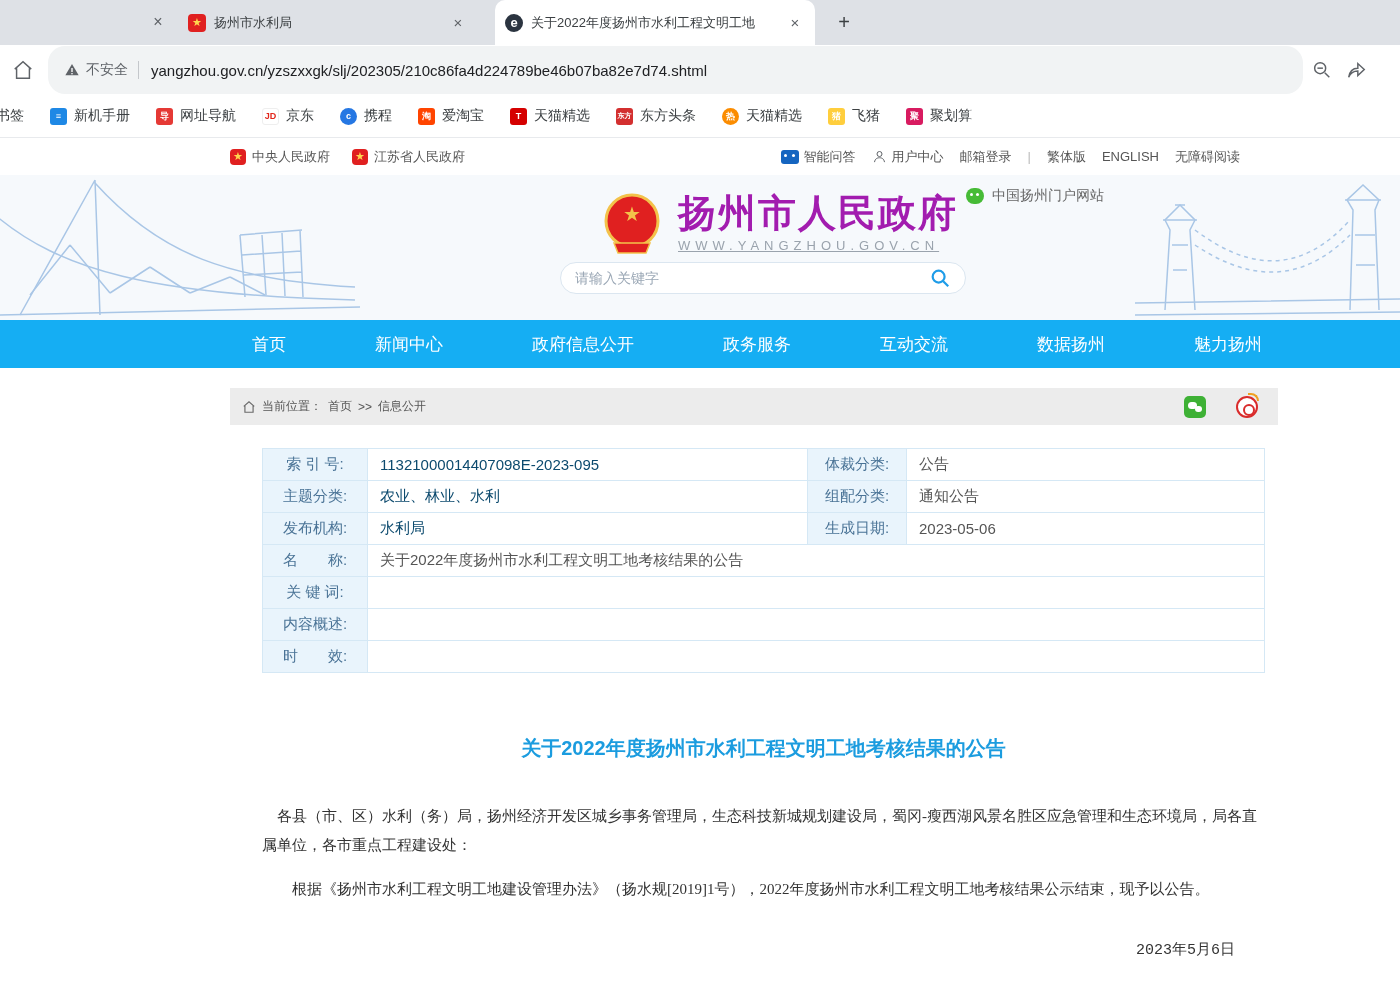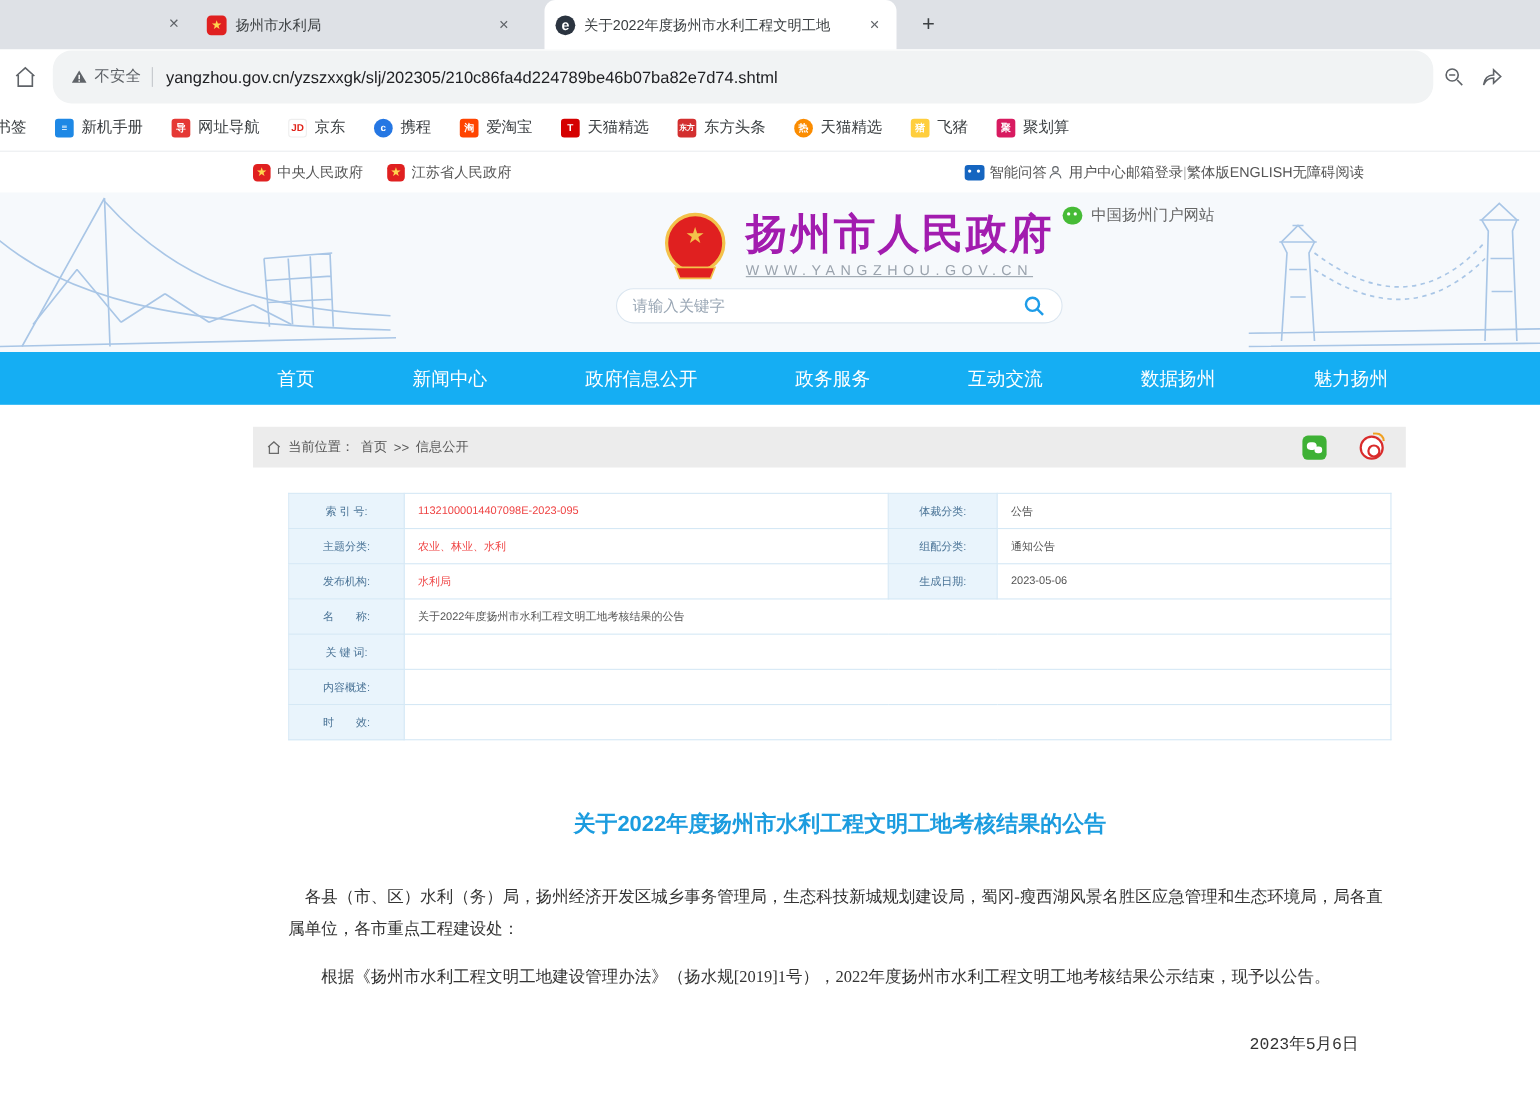--- a/index.html
+++ b/index.html
@@ -30,21 +30,21 @@
   .bookmarks { position:absolute; top:95px; left:0; width:1400px; height:43px; background:#fff; border-bottom:1px solid #e8eaed; display:flex; align-items:center; overflow:hidden; }
   .bm { display:flex; align-items:center; margin-right:26px; font-size:14px; color:#3c4043; white-space:nowrap; }
   .bm:first-child { margin-left:-18px; }
   .bm .ic { width:17px; height:17px; border-radius:3px; margin-right:7px; display:flex; align-items:center; justify-content:center; font-size:9px; font-weight:bold; color:#fff; }
 
   
   .utilbar { position:absolute; top:138px; left:0; width:1400px; height:37px; background:#fff; }
   .util-in { position:absolute; left:230px; width:1010px; height:37px; display:flex; align-items:center; font-size:13px; color:#555; }
   .gov-link { display:flex; align-items:center; margin-right:22px; }
   .gov-link .emblem { width:16px; height:16px; margin-right:6px; }
-  .util-right { margin-left:auto; display:flex; align-items:center; gap:0; }
+  .util-right { margin-left:auto; display:flex; align-items:center; gap:16px; }
   .util-right .itm { display:flex; align-items:center; gap:5px; }
   .robot { width:18px; height:14px; background:#1565c0; border-radius:3px; position:relative; }
   .robot::before { content:""; position:absolute; left:3px; top:4px; width:3px; height:3px; background:#fff; border-radius:50%; box-shadow:8px 0 0 #fff; }
   .vline { color:#bbb; }
 
   
   .banner { position:absolute; top:175px; left:0; width:1400px; height:145px; background:#f6f9fc; overflow:hidden; }
   .banner svg.art { position:absolute; bottom:0; }
   .logo-wrap { position:absolute; left:600px; top:16px; display:flex; align-items:center; }
   .logo-emblem { width:64px; height:64px; }
@@ -67,25 +67,25 @@
   .crumbbar { position:absolute; top:388px; left:230px; width:1048px; height:37px; background:#ececec; display:flex; align-items:center; font-size:12px; color:#555; padding:0 12px;justify-content:space-between; }
   .crumbbar .txt { margin-left:6px; }
   .crumb-icons { margin-left:auto; display:flex; align-items:center; gap:30px; padding-right:8px; }
   .wx-sq { width:22px; height:22px; background:#3eb135; border-radius:5px; position:relative; }
   .wx-sq::before { content:""; position:absolute; left:4px; top:6px; width:9px; height:7px; background:#fff; border-radius:4px; }
   .wx-sq::after { content:""; position:absolute; left:11px; top:10px; width:7px; height:6px; background:#fff; border-radius:3px; }
   .wb-c { width:22px; height:22px; border-radius:50%; background:#fff; border:2px solid #d92b2b; position:relative; }
   .wb-c::before { content:""; position:absolute; left:5px; top:6px; width:8px; height:8px; border-radius:50%; border:2px solid #d92b2b; }
   .wb-c::after { content:""; position:absolute; right:-3px; top:-5px; width:9px; height:6px; border:2px solid #f0a020; border-bottom:none; border-left:none; border-radius:0 8px 0 0; }
 
-  table.meta { position:absolute; top:448px; left:262px; width:1003px; border-collapse:collapse; font-size:10px; }
+  table.meta { position:absolute; top:448px; left:262px; width:1003px; border-collapse:collapse; font-size:15px; }
   table.meta td { border:1px solid #d5e8f5; height:32px; padding:0 12px; }
   td.lbl { background:#e9f4fc; color:#4a7396; width:105px; text-align:center; white-space:nowrap; }
   td.lbl2 { background:#e9f4fc; color:#4a7396; width:99px; text-align:center; white-space:nowrap; }
-  td.val { color:#ef4444; width:440px; background:#fff; }
+  td.val { color:#0c4a6e; width:440px; background:#fff; }
   td.val2 { color:#555; background:#fff; }
 
   .article { position:absolute; top:735px; left:262px; width:1003px; color:#333; }
   .art-title { text-align:center; font-size:20px; font-weight:bold; color:#1b9cdf; }
   .art-p { font-size:15px; line-height:1.9; margin-top:16px; font-family:"Liberation Serif","DejaVu Serif",serif; }
   .p1 { margin-top:40px; text-indent:1em; }
   .p2 { text-indent:2em; margin-top:16px; }
   .art-date { text-align:right; font-size:15px; margin-top:36px; padding-right:30px; font-family:Liberation Mono, monospace; }
 
   .gray-ic { stroke:#5f6368; fill:none; stroke-width:1.6; }

